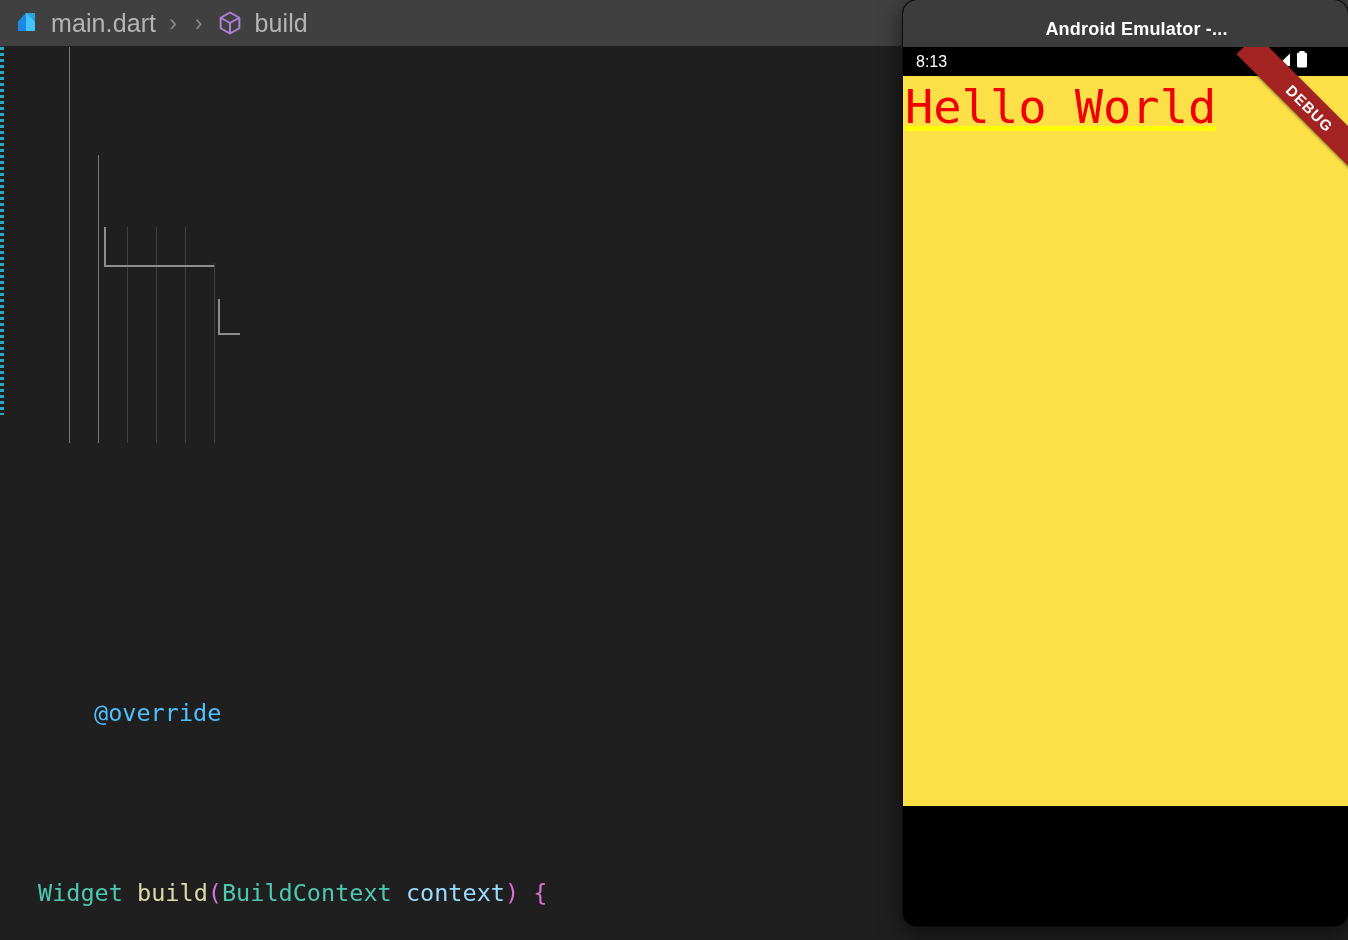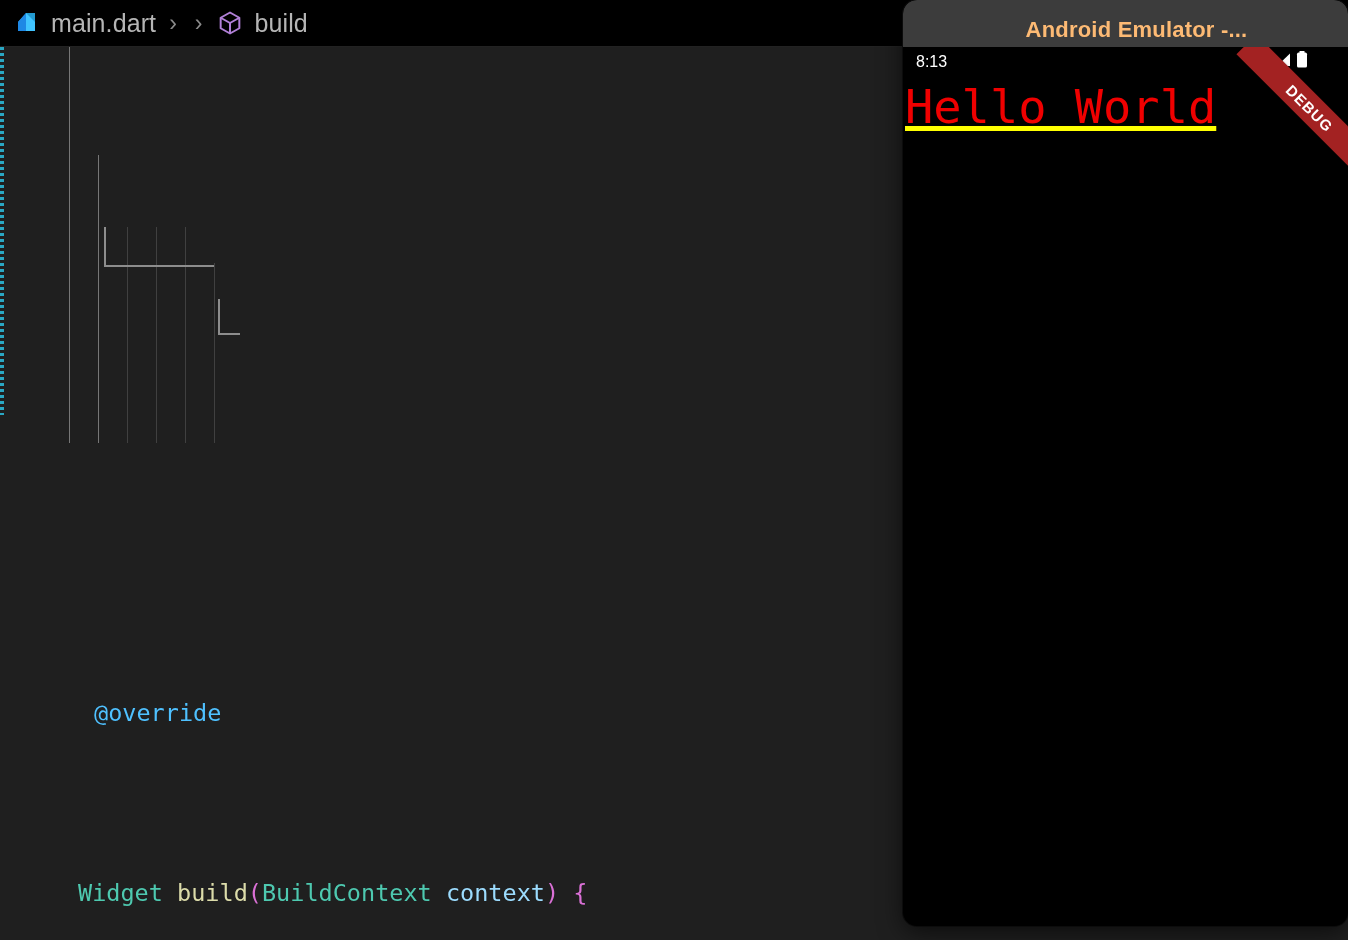--- a/index.html
+++ b/index.html
@@ -39,21 +39,21 @@
       #1f1f1f 3px, #1f1f1f 6px
     );
   }
 
   
   .breadcrumb-bar {
     position: absolute;
     left: 0; top: 0;
     width: 100%;
     height: 47px;
-    background: #000000;
+    background: #404040;
     display: flex;
     align-items: center;
     padding-left: 8px;
     gap: 0;
     border-bottom: 1px solid #222;
   }
   .crumb {
     display: flex;
     align-items: center;
     gap: 9px;
@@ -160,22 +160,22 @@
     width: 100%;
     height: 47px;
     background: #3c3c3c;
     border-radius: 14px 14px 0 0;
     display: flex;
     align-items: center;
     justify-content: center;
     cursor: move;
   }
   .emu-title {
-    color: #fdba74;
-    font-size: 22px;
+    color: #ffffff;
+    font-size: 18px;
     font-weight: bold;
     letter-spacing: .2px;
     white-space: nowrap;
     padding-left: 22px;
     margin-top: 12px;
   }
 
   .emu-screen {
     position: absolute;
     left: 0; top: 47px;
@@ -202,21 +202,21 @@
   .status-icons {
     display: flex;
     align-items: center;
     gap: 4px;
     padding-right: 30px;
   }
 
   .app-body {
     position: relative;
     height: 816px;
-    background: #000000;
+    background: #fde047;
   }
   .hello-text {
     position: absolute;
     left: 2px;
     top: 6px;
     color: #f00000;
     font-family: "DejaVu Sans Mono", monospace;
     font-size: 47px;
     line-height: 50px;
     white-space: pre;
@@ -314,21 +314,21 @@
         
         <div class="wguide" style="left:104px; top:180px; width:2px;  height:40px;"></div>
         <div class="wguide" style="left:104px; top:218px; width:110px; height:2px;"></div>
         <div class="wguide" style="left:218px; top:252px; width:2px;  height:36px;"></div>
         <div class="wguide" style="left:218px; top:286px; width:22px; height:2px;"></div>
 
         
         <div class="line" style="padding-left:94px;"><span class="t-annotation">@override</span></div>
 
         
-        <div class="line" style="padding-left:78px;"><span class="t-type">Widget</span> <span class="t-func">build</span><span class="b-magenta">(</span><span class="t-type">BuildContext</span> <span class="t-var">context</span><span class="b-magenta">)</span> <span class="b-magenta">{</span></div>
+        <div class="line" style="padding-left:38px;"><span class="t-type">Widget</span> <span class="t-func">build</span><span class="b-magenta">(</span><span class="t-type">BuildContext</span> <span class="t-var">context</span><span class="b-magenta">)</span> <span class="b-magenta">{</span></div>
 
         
         
 
         
         
 
         
         
 

